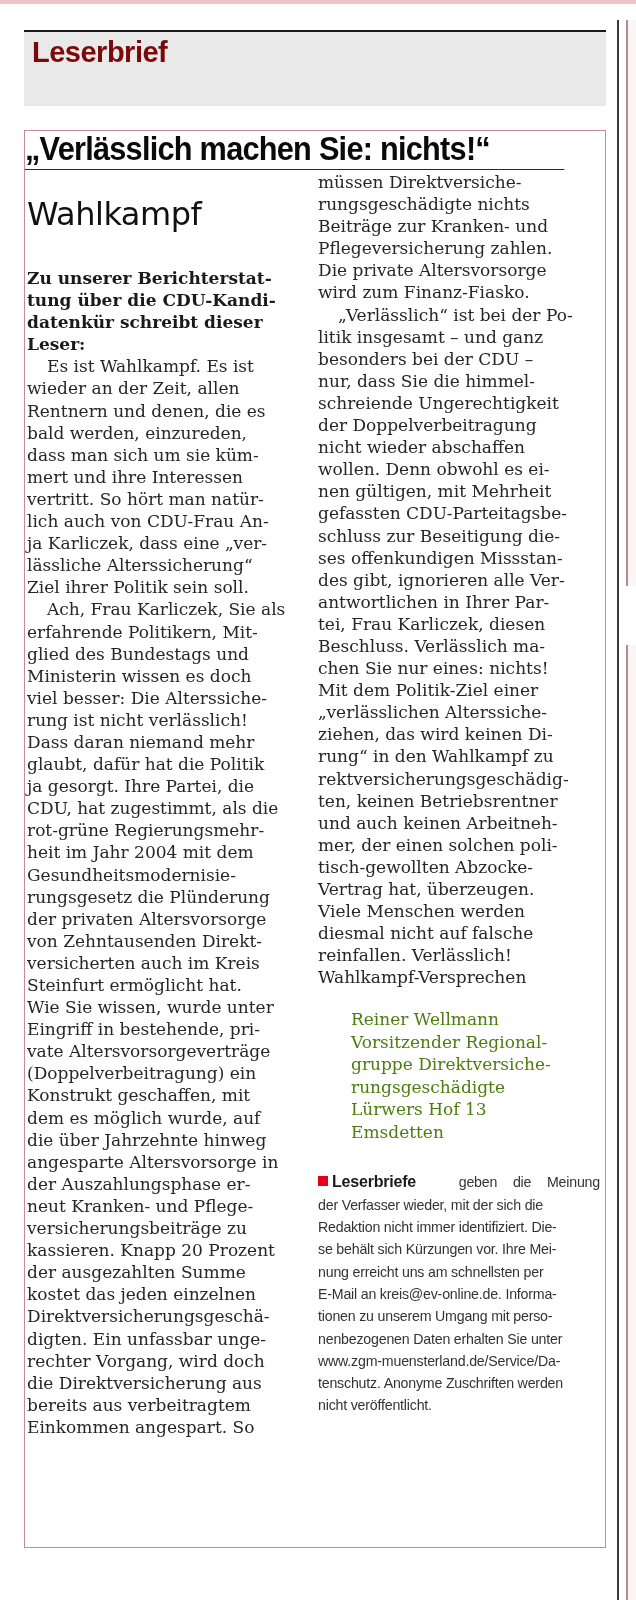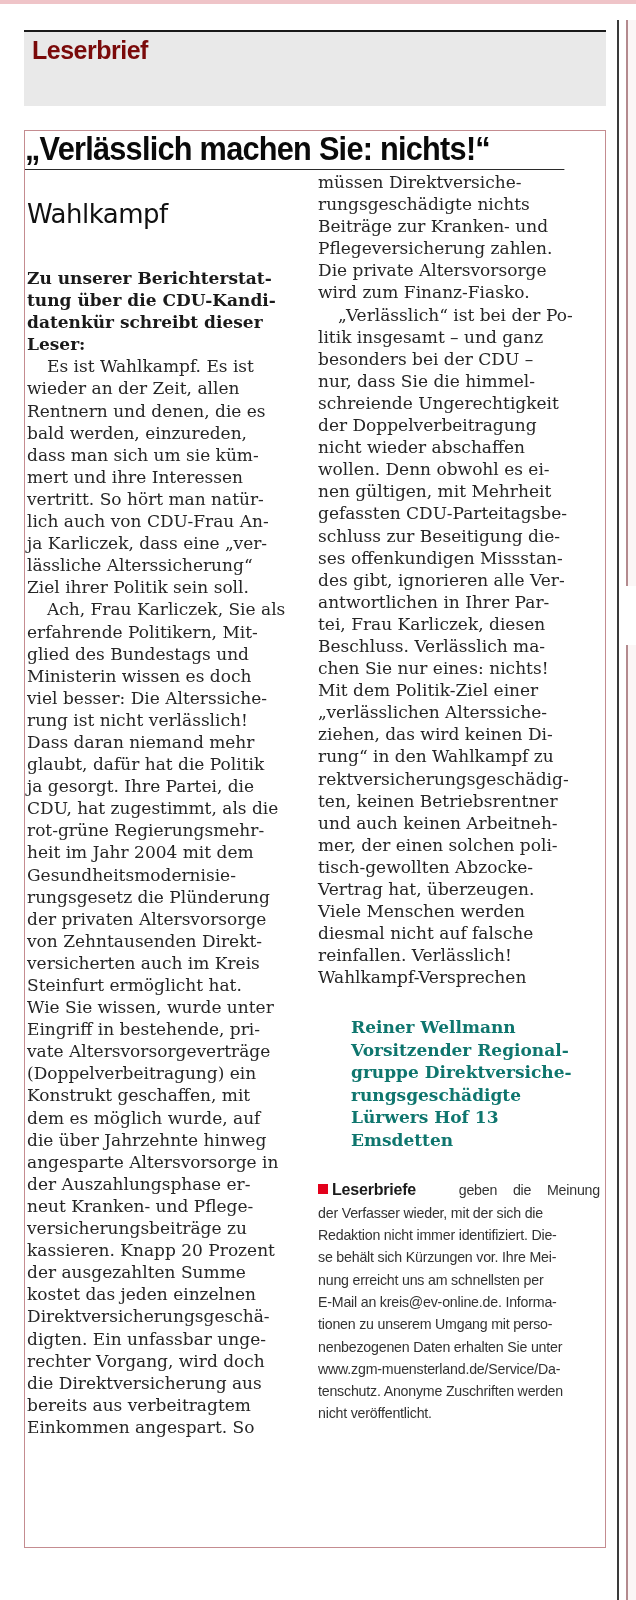--- a/index.html
+++ b/index.html
@@ -15,47 +15,47 @@
   .right-box.a { top: 20px; height: 566px; }
   .right-box.b { top: 645px; height: 955px; }
 
   .kicker-bar {
     position: absolute; left: 24px; top: 30px; width: 582px; height: 74px;
     background: #e9e9e9; border-top: 2px solid #1a1a1a;
   }
   .kicker {
     position: absolute; left: 8px; top: 4px;
     font-family: "Liberation Sans", sans-serif; font-weight: bold;
-    font-size: 25px; color: #7a0a0a; letter-spacing: -0.5px;
+    font-size: 29px; color: #7a0a0a; letter-spacing: -0.5px;
   }
 
   .article {
     position: absolute; left: 24px; top: 130px; width: 580px; height: 1416px;
     border: 1.5px solid #c48c90;
   }
   .headline {
     height: 38px; border-bottom: 1.5px solid #2a2a2a;
     font-family: "Liberation Sans", sans-serif; font-weight: bold;
     font-size: 33px; line-height: 36px; color: #0a0a0a; letter-spacing: -0.8px;
     padding-left: 0; white-space: nowrap; transform: scaleX(0.93); transform-origin: left center;
   }
   .col {
     position: absolute; top: 40px;
     font-size: 17px; line-height: 22.1px; color: #262626;
   }
   .col.left { left: 2px; width: 276px; }
   .col.right { left: 293px; width: 282px; }
   .topic {
-    font-family: "DejaVu Sans", sans-serif; font-size: 26px; line-height: 30px;
+    font-family: "DejaVu Sans", sans-serif; font-size: 32px; line-height: 30px;
     color: #111; margin-top: 28px; margin-bottom: 38px; letter-spacing: -0.5px;
   }
   .intro { font-weight: bold; color: #1a1a1a; }
   .line { white-space: nowrap; display: block; }
   .indent { padding-left: 20px; }
-  .sig { margin-top: 28px; padding-left: 33px; font-weight: bold; color: #0f766e; font-size: 17px; line-height: 22.5px; }
+  .sig { margin-top: 20px; padding-left: 33px; font-weight: normal; color: #4d7c0f; font-size: 17px; line-height: 22.5px; }
   .note {
     margin-top: 28px; font-family: "Liberation Sans", sans-serif;
     font-size: 14.2px; line-height: 22.3px; color: #333; letter-spacing: -0.2px;
   }
   .note-mark { display: inline-block; width: 10px; height: 10px; background: #e3001b; margin-right: 4px; vertical-align: 1px; }
   .note-lead { font-weight: bold; font-size: 16px; color: #1a1a1a; margin-right: 10px; }
 </style>
 </head>
 <body>
 

